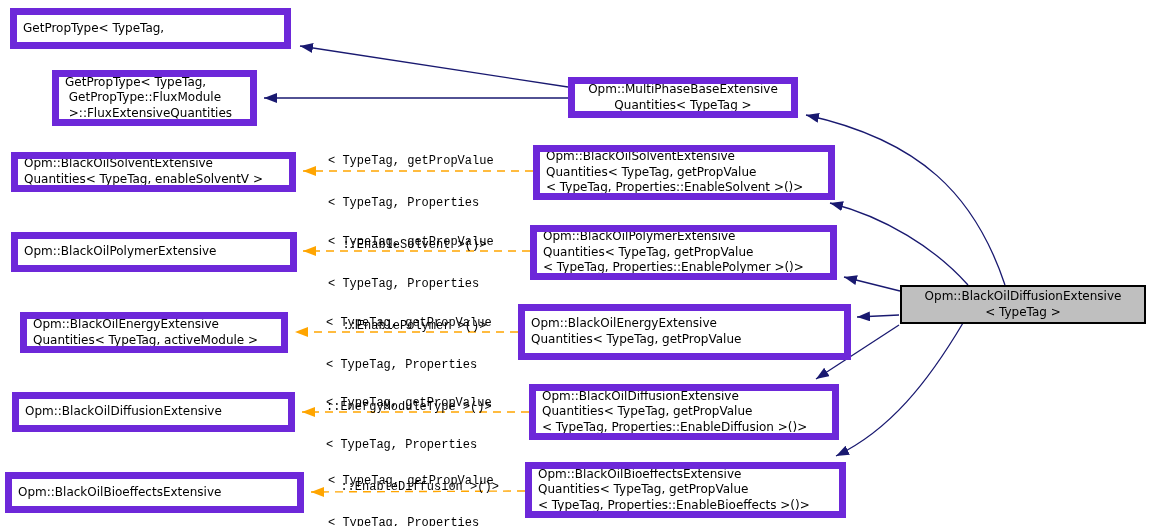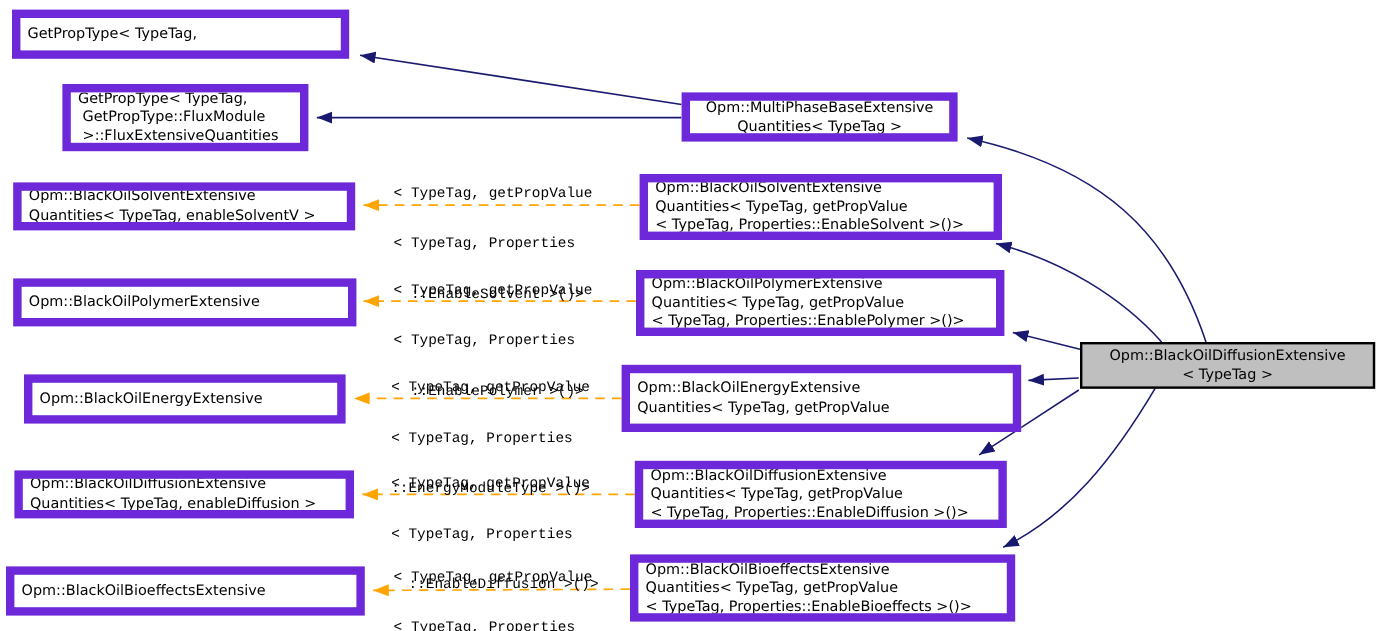--- a/index.html
+++ b/index.html
@@ -84,25 +84,25 @@
     <span class="ln">Opm::BlackOilSolventExtensive</span>
     <span class="ln">Quantities&lt; TypeTag, enableSolventV &gt;</span>
   </div>
 
   <div class="node" style="left:11px; top:232px; width:286px; height:40px;">
     <span class="ln">Opm::BlackOilPolymerExtensive</span>
   </div>
 
   <div class="node" style="left:20px; top:312px; width:268px; height:41px;">
     <span class="ln">Opm::BlackOilEnergyExtensive</span>
+    <span class="ln">Quantities&lt; TypeTag, activeModule &gt;</span>
   </div>
 
   <div class="node" style="left:12px; top:392px; width:283px; height:40px;">
     <span class="ln">Opm::BlackOilDiffusionExtensive</span>
-    <span class="ln">Quantities&lt; TypeTag, enableDiffusion &gt;</span>
   </div>
 
   <div class="node" style="left:5px; top:472px; width:299px; height:41px;">
     <span class="ln">Opm::BlackOilBioeffectsExtensive</span>
   </div>
 
   <div class="node" style="left:533px; top:145px; width:302px; height:55px;">
     <span class="ln">Opm::BlackOilSolventExtensive</span>
     <span class="ln">Quantities&lt; TypeTag, getPropValue</span>
     <span class="ln">&lt; TypeTag, Properties::EnableSolvent &gt;()&gt;</span>

